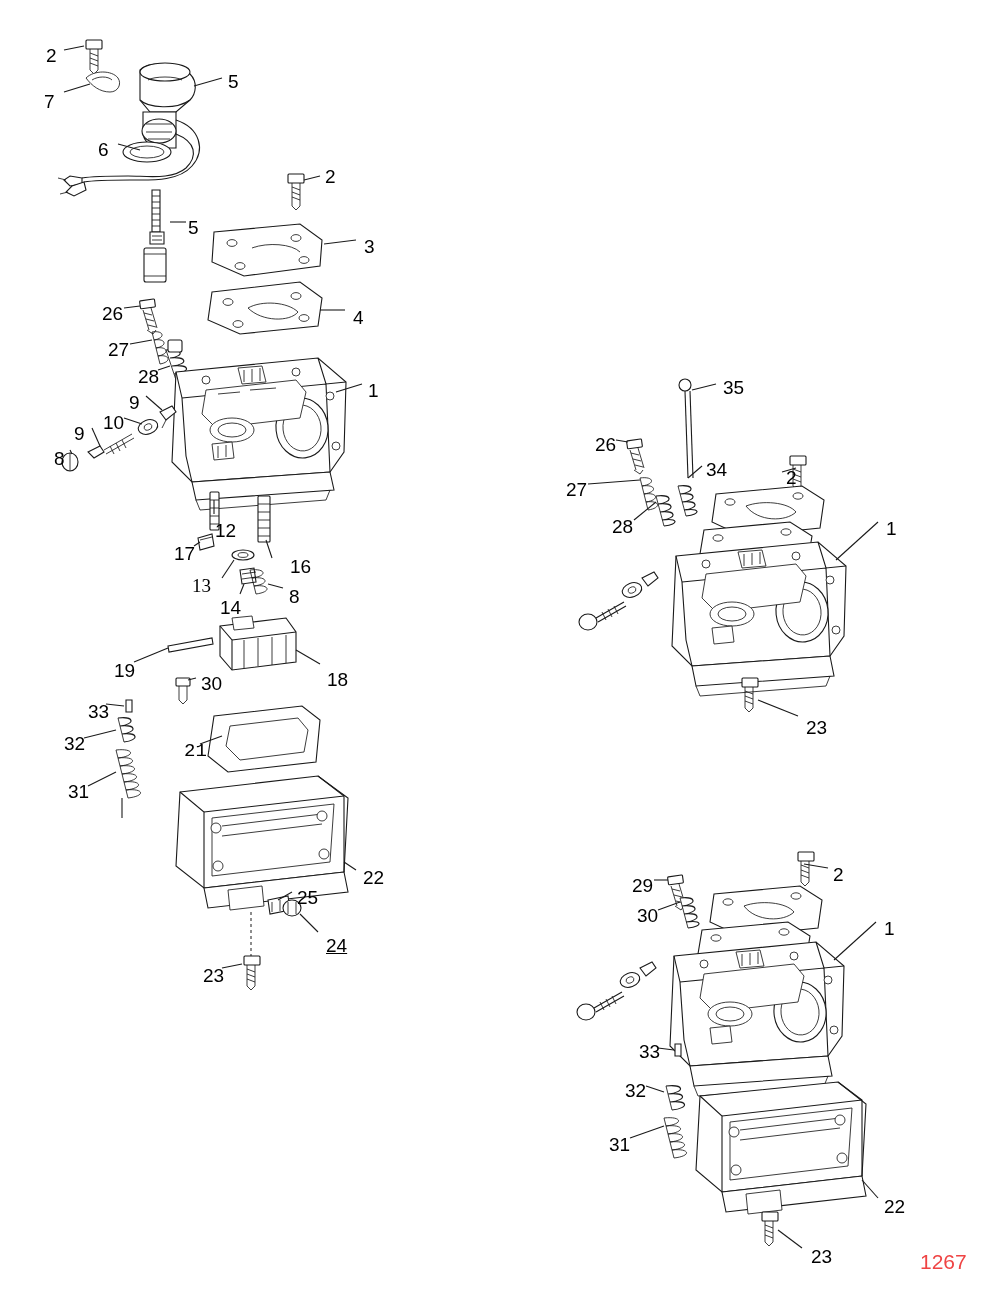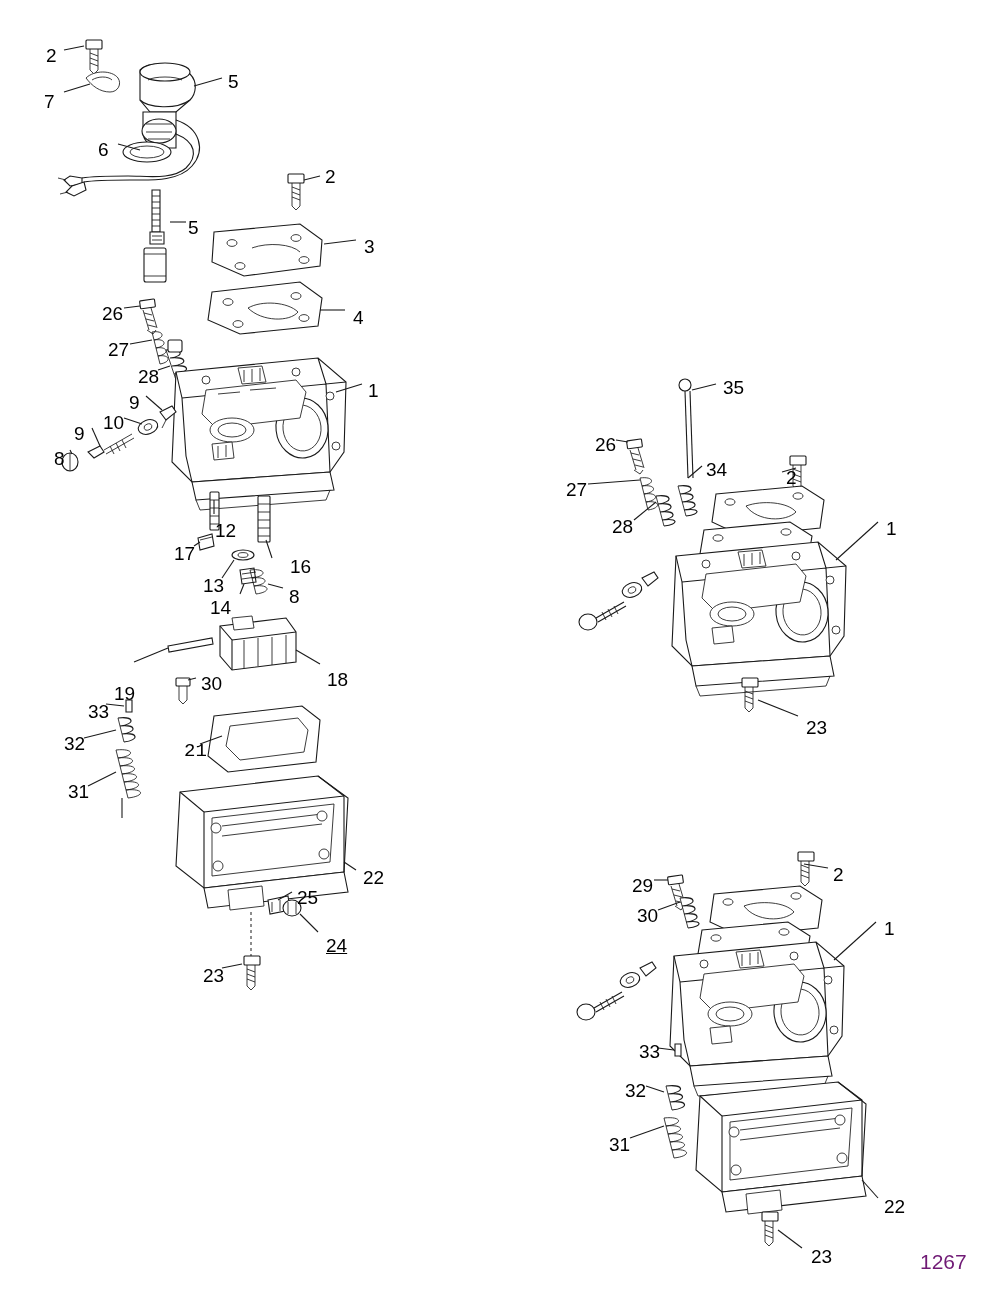--- a/index.html
+++ b/index.html
@@ -29,21 +29,21 @@
     line-height: 19px;
     color: #000000;
     white-space: nowrap;
     user-select: none;
   }
   .figure-number {
     position: absolute;
     font-family: "Liberation Sans", sans-serif;
     font-size: 21px;
     font-weight: normal;
-    color: #701a75;
+    color: #ef4444;
     white-space: nowrap;
   }
   svg.art {
     position: absolute;
     left: 0;
     top: 0;
     width: 1008px;
     height: 1293px;
   }
   svg.art * {
@@ -554,24 +554,24 @@
   <span class="callout" style="left:108px; top:340px;">27</span>
   <span class="callout" style="left:138px; top:367px;">28</span>
   <span class="callout" style="left:368px; top:381px;">1</span>
   <span class="callout" style="left:129px; top:393px;">9</span>
   <span class="callout" style="left:103px; top:413px;text-align:right;">10</span>
   <span class="callout" style="left:74px;  top:424px;">9</span>
   <span class="callout" style="left:54px;  top:449px;">8</span>
   <span class="callout" style="left:215px; top:521px;text-align:right;">12</span>
   <span class="callout" style="left:174px; top:544px;">17</span>
   <span class="callout" style="left:278px; top:557px;margin-left:12px;">16</span>
-  <span class="callout" style="left:203px; top:576px;">13</span>
+  <span class="callout" style="left:192px; top:576px;font-family:Liberation Serif, serif;">13</span>
   <span class="callout" style="left:289px; top:587px;">8</span>
-  <span class="callout" style="left:210px; top:598px;">14</span>
-  <span class="callout" style="left:114px; top:684px;text-align:center;">19</span>
+  <span class="callout" style="left:220px; top:598px;">14</span>
+  <span class="callout" style="left:114px; top:661px;text-align:center;">19</span>
   <span class="callout" style="left:201px; top:674px;">30</span>
   <span class="callout" style="left:327px; top:670px;">18</span>
   <span class="callout" style="left:88px;  top:702px;">33</span>
   <span class="callout" style="left:64px;  top:734px;">32</span>
   <span class="callout" style="left:184px; top:742px;font-family:Liberation Mono, monospace;">21</span>
   <span class="callout" style="left:68px;  top:782px;">31</span>
   <span class="callout" style="left:363px; top:868px;">22</span>
   <span class="callout" style="left:297px; top:888px;">25</span>
   <span class="callout" style="left:326px; top:936px;text-decoration:underline;">24</span>
   <span class="callout" style="left:203px; top:966px;">23</span>

